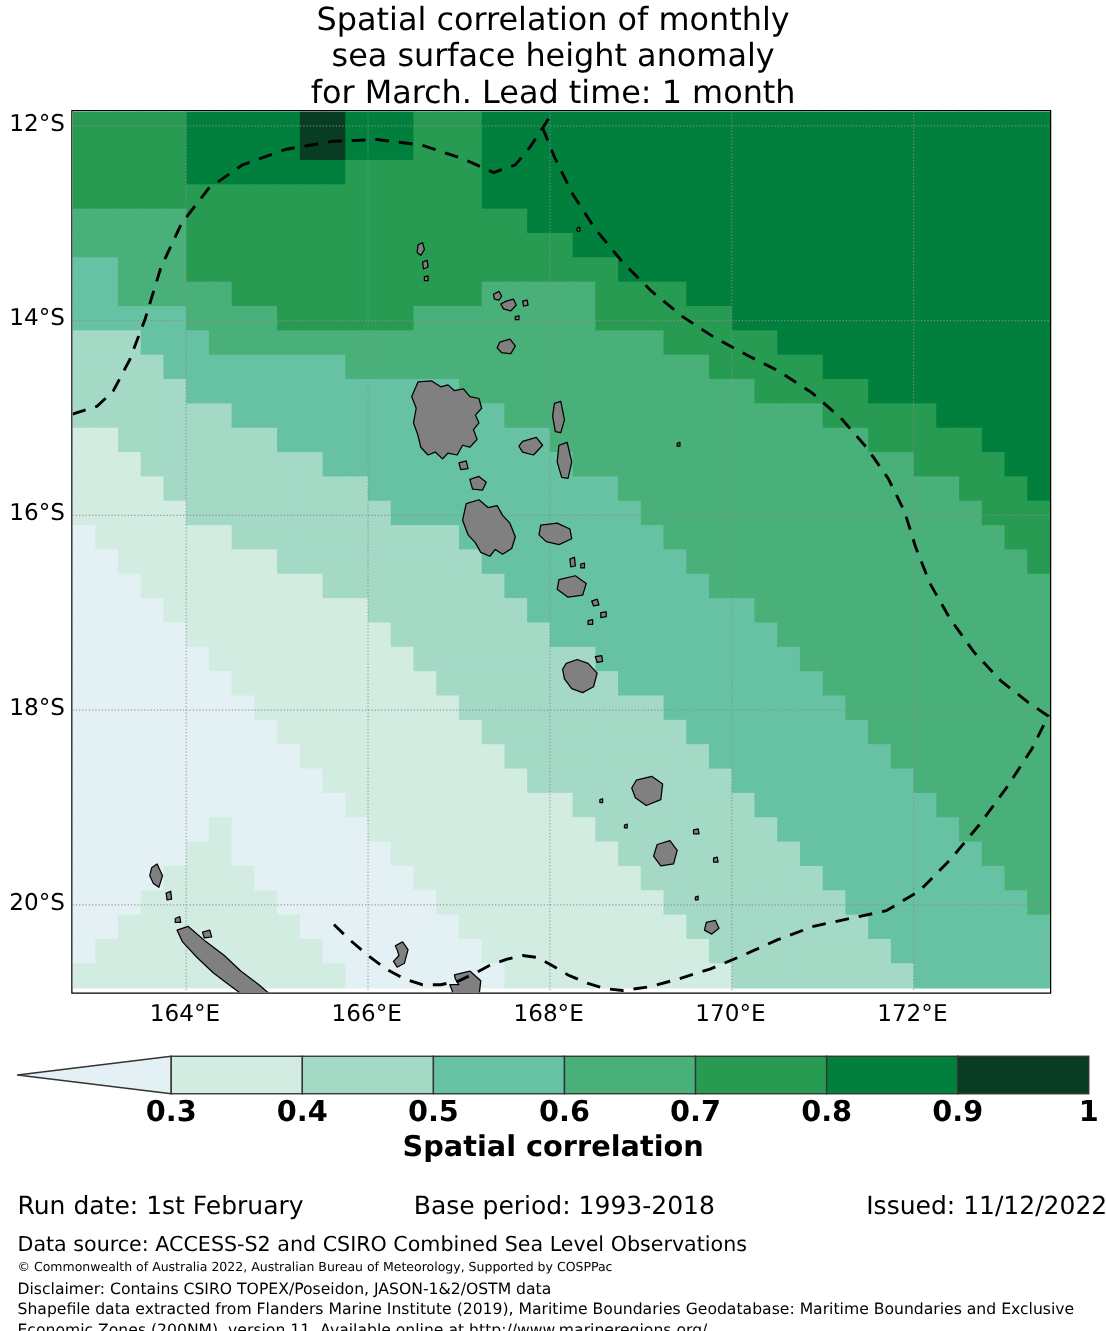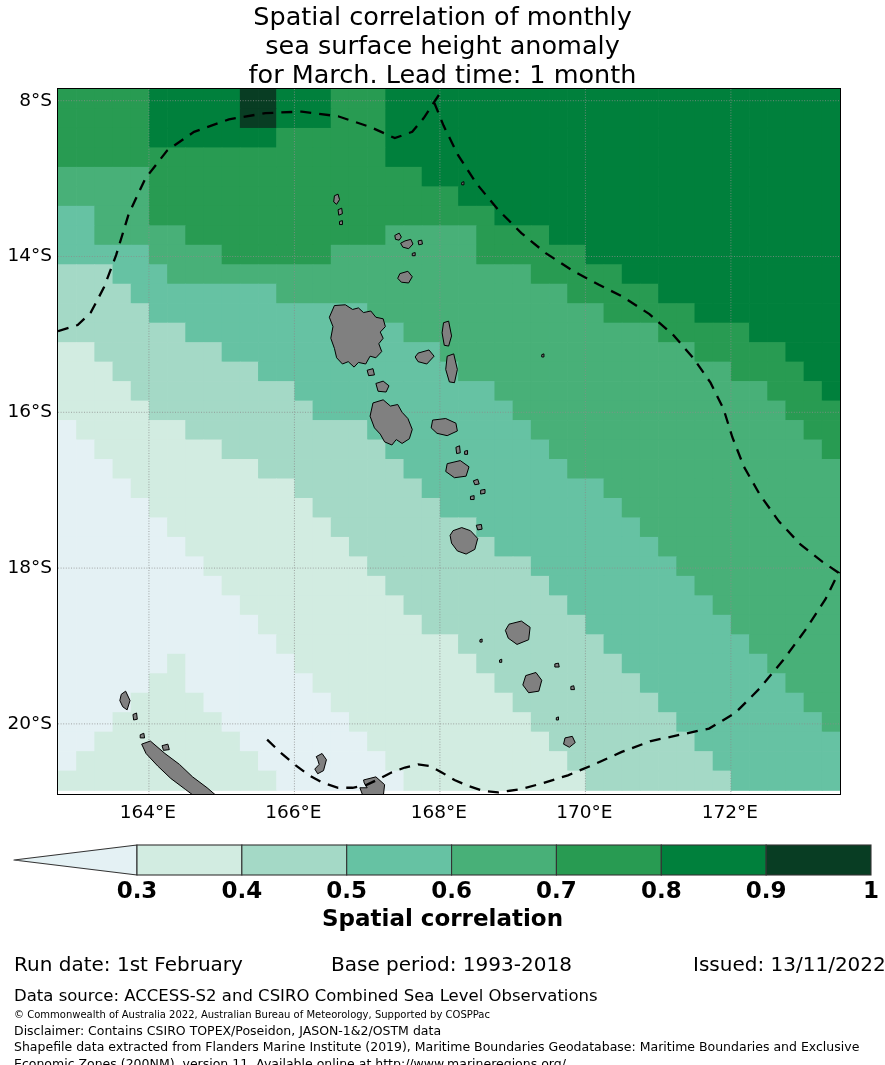--- a/index.html
+++ b/index.html
@@ -37,21 +37,21 @@
 </head>
 <body>
 
 <div id="title">
   <div>Spatial correlation of monthly</div>
   <div>sea surface height anomaly</div>
   <div>for March. Lead time: 1 month</div>
 </div>
 
 <div id="ylabs">
-    <div class="ylab" style="top: 88.6851px;">8°S</div>
+    <div class="ylab" style="top: 88.6851px;">12°S</div>
     <div class="ylab" style="top: 244.486px;">14°S</div>
     <div class="ylab" style="top: 400.287px;">16°S</div>
     <div class="ylab" style="top: 556.088px; margin-left: 23px;">18°S</div>
     <div class="ylab" style="top: 711.89px;">20°S</div>
   </div>
 
 <div id="plotwrap">
   <div id="plot">
     <svg id="mapsvg" width="782" height="705" viewBox="0 0 782 705">
       <g id="cells">
@@ -1696,21 +1696,21 @@
       <div class="cbt" style="left: 601.286px; width: 120px;">0.8</div>
       <div class="cbt" style="left: 706.143px; width: 120px;">0.9</div>
       <div class="cbt" style="left: 811px; width: 120px;">1</div>
     </div>
   <div id="cbtitle">Spatial correlation</div>
 </div>
 
 <div id="daterow">
   <div class="drow" style="left:14px;">Run date: 1st February</div>
   <div class="drow" style="left:331px;">Base period: 1993-2018</div>
-  <div class="drow" style="left:693px;">Issued: 13/11/2022</div>
+  <div class="drow" style="left:693px;">Issued: 11/12/2022</div>
 </div>
 
 <div id="foot">
   <div class="f1">Data source: ACCESS-S2 and CSIRO Combined Sea Level Observations</div>
   <div class="f2">© Commonwealth of Australia 2022, Australian Bureau of Meteorology, Supported by COSPPac</div>
   <div class="f3">Disclaimer: Contains CSIRO TOPEX/Poseidon, JASON-1&amp;2/OSTM data</div>
   <div class="f4">Shapefile data extracted from Flanders Marine Institute (2019), Maritime Boundaries Geodatabase: Maritime Boundaries and Exclusive</div>
   <div class="f4">Economic Zones (200NM), version 11. Available online at http://www.marineregions.org/.</div>
 </div>
 

